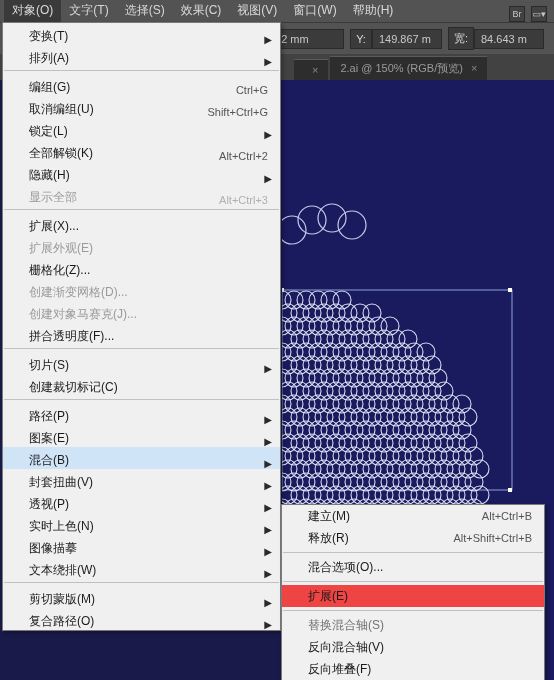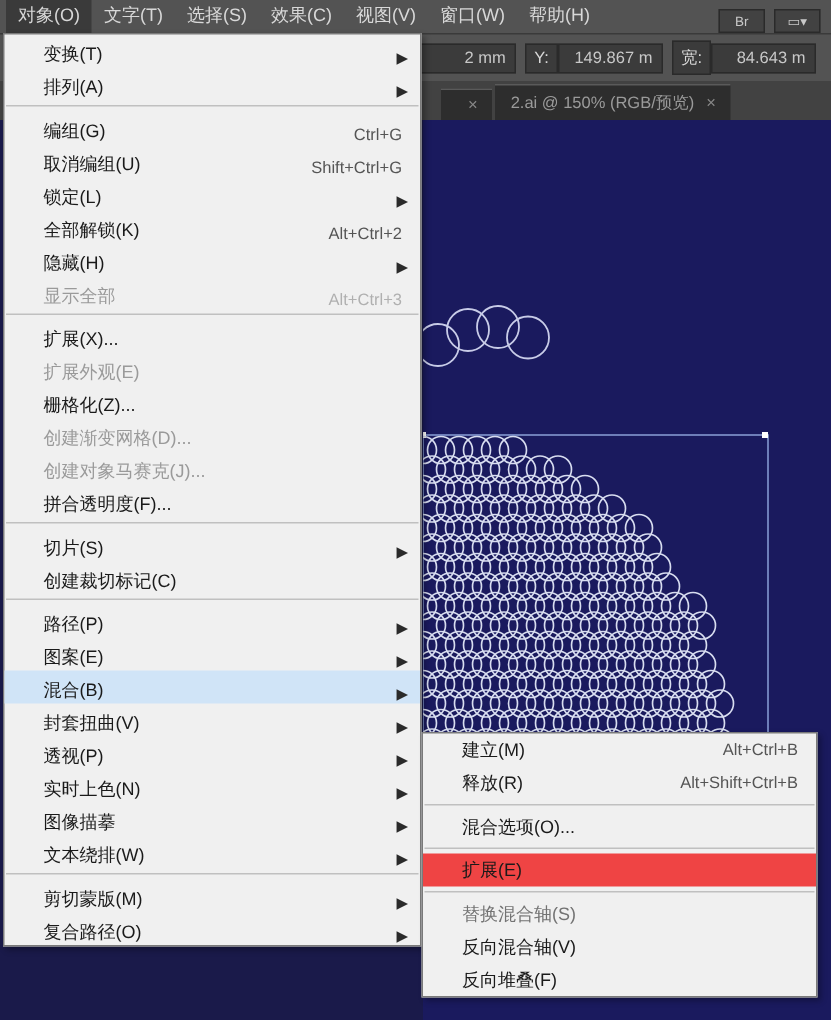--- a/index.html
+++ b/index.html
@@ -2,45 +2,45 @@
 <html><head>
 <meta charset="utf-8">
 <style>
 * { margin: 0; padding: 0; box-sizing: border-box; font-family: "Microsoft YaHei", Arial, sans-serif; }
 body { width: 554px; height: 680px; background: #1a1a4a; overflow: hidden; position: relative; }
 
 .menubar { background: #535353; height: 22px; display: flex; align-items: flex-end; padding: 0 4px; color: #d8d8d8; font-size: 12px; }
 .menubar .item { padding: 3px 8px; cursor: pointer; }
 .menubar .item.active { background: #3a3a3a; }
 .menubar .spacer { flex: 1; }
-.menubar .iconbtn { width: 31px; height: 16px; background: #424242; border: 1px solid #2a2a2a; margin: 0 3px; display: flex; align-items: center; justify-content: center; font-size: 9px; color: #c8c8c8; }
+.menubar .iconbtn { width: 16px; height: 16px; background: #424242; border: 1px solid #2a2a2a; margin: 0 3px; display: flex; align-items: center; justify-content: center; font-size: 9px; color: #c8c8c8; }
 
 .toolbar { background: #535353; height: 32px; display: flex; align-items: center; padding: 0 4px; color: #d8d8d8; font-size: 11px; border-top: 1px solid #3a3a3a; }
 .toolbar .field { display: flex; align-items: center; margin-right: 6px; }
 .toolbar .lbl { background: #3b3b3b; padding: 3px 5px; border: 1px solid #2a2a2a; font-size: 11px; }
-.toolbar .val { background: #3b3b3b; padding: 3px 6px; border: 1px solid #2a2a2a; color: #c8c8c8; min-width: 70px; font-size: 11px; text-align: right; }
+.toolbar .val { background: #3b3b3b; padding: 3px 6px; border: 1px solid #2a2a2a; color: #c8c8c8; min-width: 70px; font-size: 11px; }
 
 .tabbar { background: #424242; height: 26px; display: flex; align-items: flex-end; padding: 0 4px; color: #9a9a9a; font-size: 11px; }
 .tab { background: #2d2d2d; padding: 4px 10px; border-top: 1px solid #5a5a5a; margin-right: 2px; }
 .tab .close { margin-left: 8px; color: #888; }
 
 .canvas { position: absolute; left: 282px; top: 80px; right: 0; bottom: 0; background: #1a1a5e; }
 .canvas svg { width: 100%; height: 100%; }
 
 .menu-main { position: absolute; left: 2px; top: 22px; width: 279px; background: #f0f0f0; border: 1px solid #7a7a7a; box-shadow: 2px 2px 4px rgba(0,0,0,0.3); font-size: 12px; color: #1a1a1a; }
 .menu-main .row { display: flex; align-items: flex-end; height: 22px; padding: 0 12px 0 26px; position: relative; cursor: pointer; }
 .menu-main .row.highlight { background: #d0e4f7; }
 .menu-main .row.disabled { color: #9a9a9a; cursor: default; gap: 12px; }
 .menu-main .row .label { flex: 1; }
 .menu-main .row .sc { color: #555; font-size: 11px; }
 .menu-main .row.disabled .sc { color: #b0b0b0; }
 .menu-main .row .arrow { position: absolute; right: 8px; font-size: 10px; color: #2a2a2a; }
 .menu-main .sep { height: 1px; background: #c0c0c0; margin: 3px 1px; }
 
-.menu-sub { position: absolute; left: 281px; top: 488px; width: 264px; background: #f0f0f0; border: 1px solid #7a7a7a; box-shadow: 2px 2px 4px rgba(0,0,0,0.3); font-size: 12px; color: #1a1a1a; }
+.menu-sub { position: absolute; left: 281px; top: 504px; width: 264px; background: #f0f0f0; border: 1px solid #7a7a7a; box-shadow: 2px 2px 4px rgba(0,0,0,0.3); font-size: 12px; color: #1a1a1a; }
 .menu-sub .row { display: flex; align-items: center; height: 22px; padding: 0 12px 0 26px; position: relative; cursor: pointer; }
 .menu-sub .row.highlight { background: #ef4444; }
 .menu-sub .row.disabled { color: #737373; cursor: default; }
 .menu-sub .row .label { flex: 1; }
 .menu-sub .row .sc { color: #555; font-size: 11px; }
 .menu-sub .sep { height: 1px; background: #c0c0c0; margin: 3px 1px; }
 </style>
 </head>
 <body>
 

